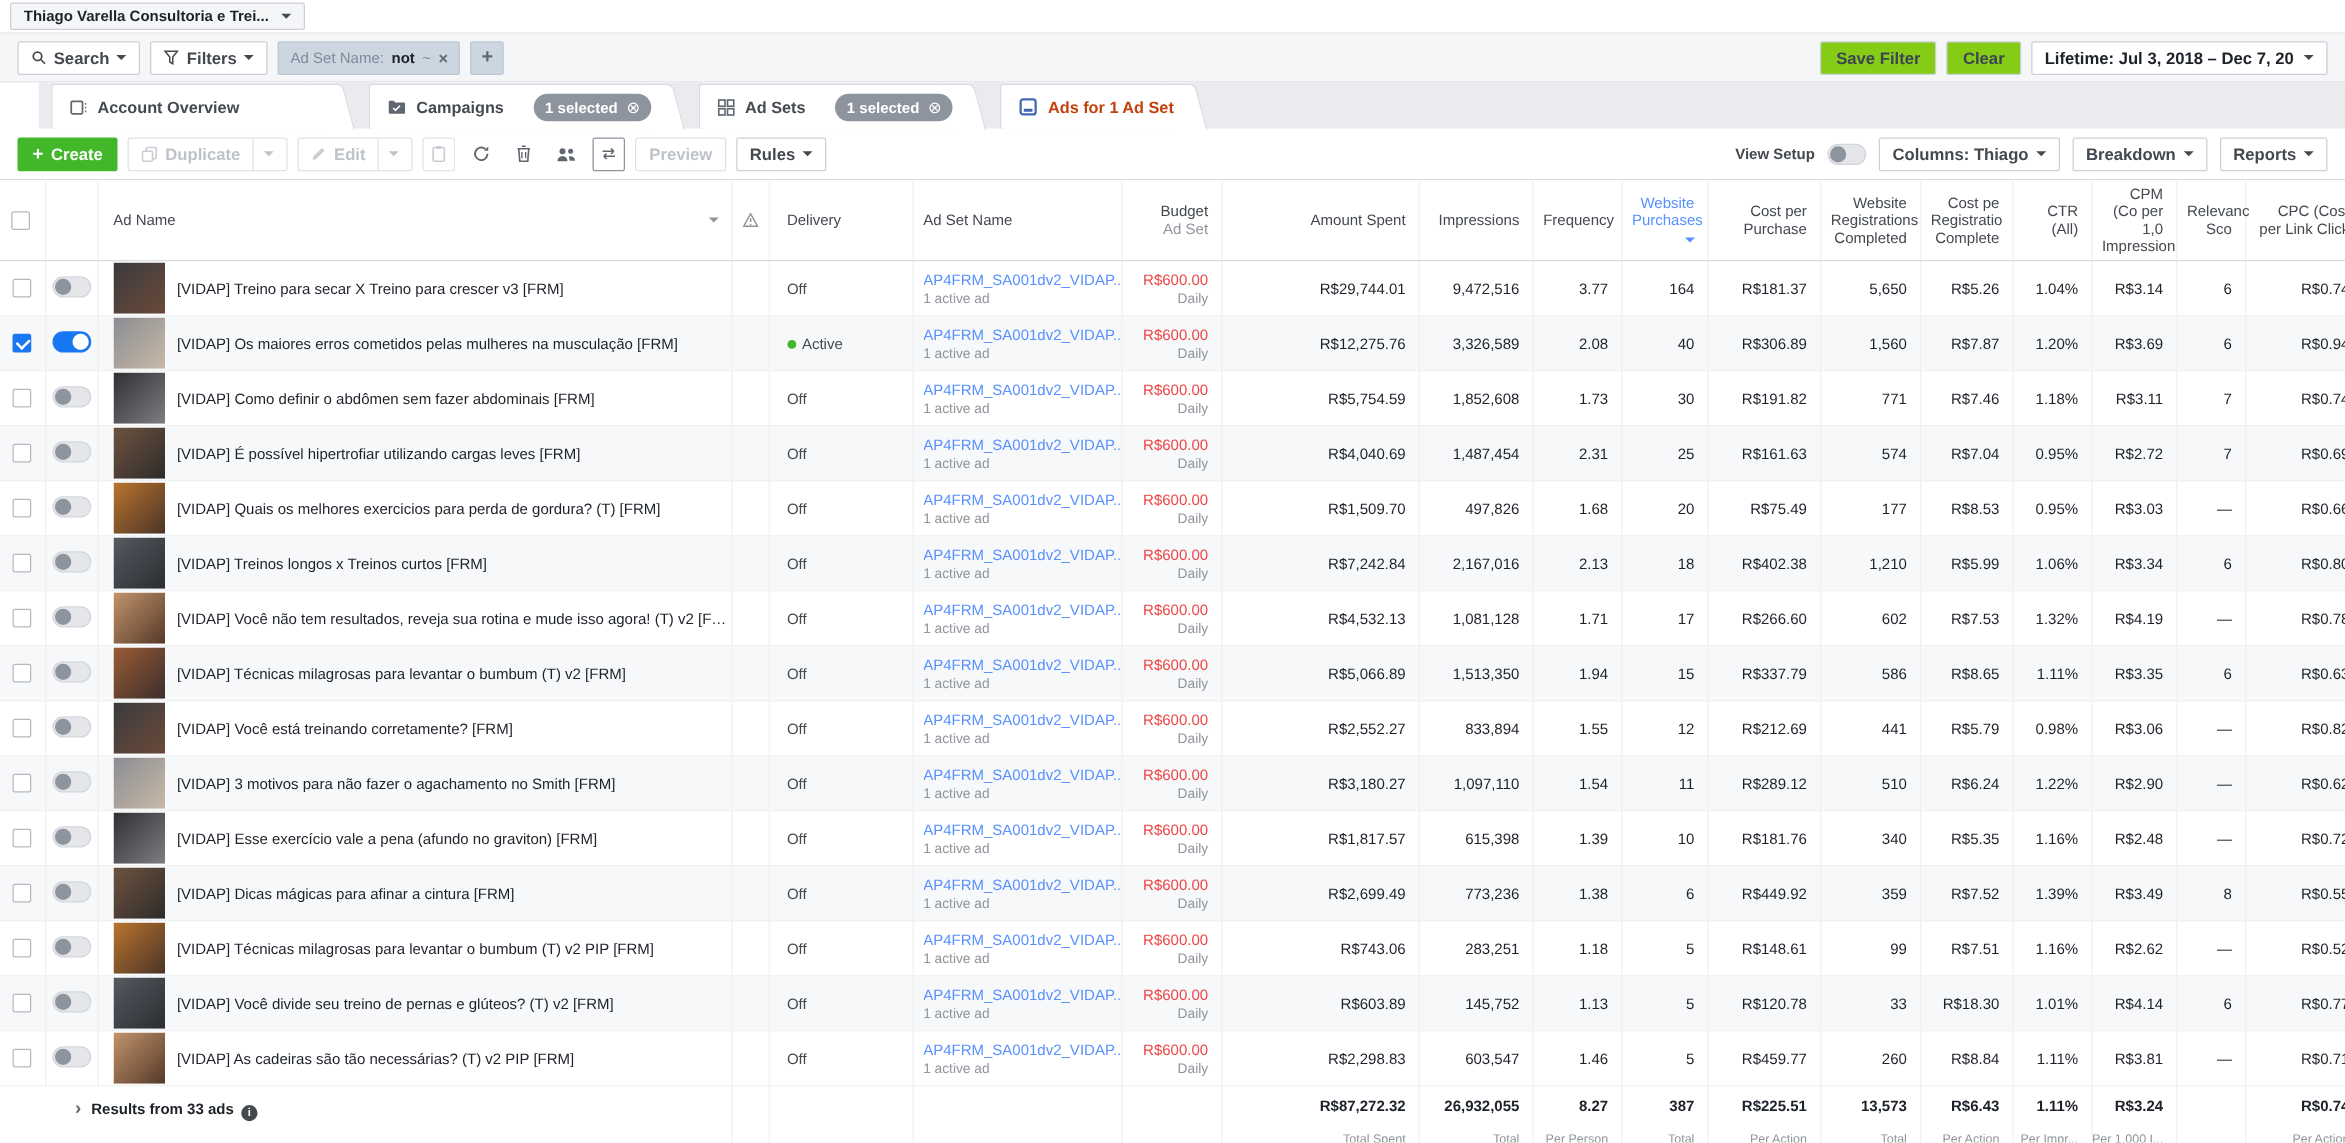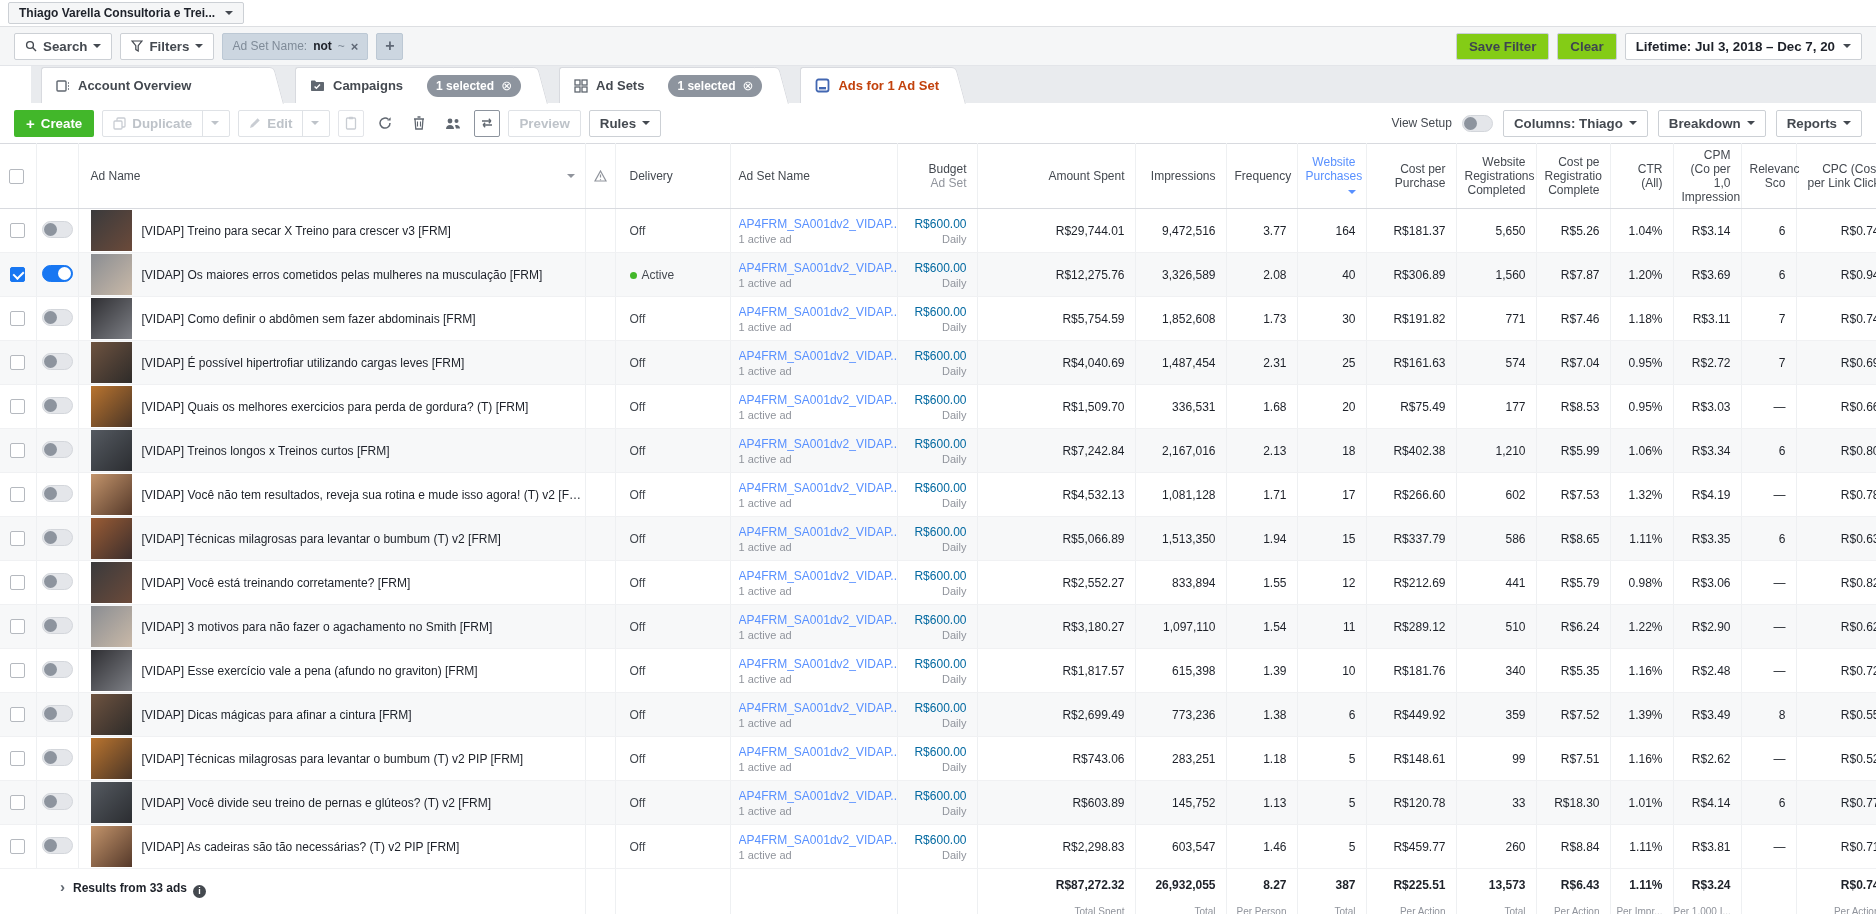--- a/index.html
+++ b/index.html
@@ -64,21 +64,21 @@
   .tb-btn.disabled svg { color:#c9cdd3; }
   .split-caret { border-left:1px solid #dfe2e6; align-self:stretch; display:inline-flex; align-items:center; padding-left:8px; margin-left:4px; }
   .create-btn { height:27px; background:#42b72a; border:none; border-radius:2px; color:#fff; font-weight:bold;
     display:inline-flex; align-items:center; padding:0 12px; gap:6px; cursor:pointer; }
   .create-plus { font-size:15px; font-weight:bold; line-height:1; }
   .tb-icon { width:26px; height:27px; display:inline-flex; align-items:center; justify-content:center;
     color:#606770; background:transparent; border:none; cursor:pointer; }
   .tb-icon.disabled { color:#c9cdd3; }
   .tb-icon.boxed { border:1px solid #8d949e; border-radius:2px; }
   .toolbar-right { margin-left:auto; display:flex; align-items:center; gap:10px; }
-  .view-setup-label { color:#444950; font-weight:normal; }
+  .view-setup-label { color:#444950; font-weight:bold; }
 
   
   .switch { width:31px; height:17px; border-radius:9px; background:#e4e6ea; border:1px solid #d3d6db;
     position:relative; display:inline-block; cursor:pointer; flex:none; }
   .switch .knob { position:absolute; top:1px; left:1px; width:13px; height:13px; border-radius:50%; background:#8d949e; }
   .switch.on { background:#1877f2; border-color:#1877f2; }
   .switch.on .knob { left:auto; right:1px; background:#fff; }
 
   
   .cb { width:15px; height:15px; border:1px solid #b5b9bf; border-radius:2px; background:#fff;
@@ -109,21 +109,21 @@
   .t0{background:linear-gradient(135deg,#3a3a3c,#6b4a3a);} .t1{background:linear-gradient(135deg,#8a8d92,#c9b9a8);}
   .t2{background:linear-gradient(135deg,#2f2f33,#7d7f85);} .t3{background:linear-gradient(135deg,#6e5340,#2e2b29);}
   .t4{background:linear-gradient(135deg,#b9742f,#4a3526);} .t5{background:linear-gradient(135deg,#555a61,#2b2d31);}
   .t6{background:linear-gradient(135deg,#c3946b,#55392a);} .t7{background:linear-gradient(135deg,#9a5c35,#3c2e2c);}
   .adname { white-space:nowrap; overflow:hidden; text-overflow:ellipsis; color:#1d2129; cursor:pointer; }
   .delivery-cell { padding-left:14px; color:#444950; }
   .dot { width:7px; height:7px; border-radius:50%; background:#42b72a; display:inline-block; margin-right:5px; }
   .adset-cell { padding-left:8px; }
   .adset-link { color:#5890ff; text-decoration:none; display:block; white-space:nowrap; overflow:hidden; cursor:pointer; }
   .sub { color:#90949c; font-size:11px; margin-top:2px; }
-  .budget-cell div:first-child { color:#0369a1; }
+  .budget-cell div:first-child { color:#ef4444; }
   .warn-icon { color:#90949c; }
 
   
   tfoot td { height:53px; border-top:1px solid #d8dadf; border-bottom:1px solid #e4e6e9; background:#fff; vertical-align:top; padding-top:9px; }
   .results-cell { padding-left:60px; white-space:nowrap; }
   .results-text { font-weight:bold; color:#1d2129; margin:0 6px 0 8px; }
   .chev { color:#606770; font-size:15px; font-weight:bold; }
   .info-i { display:inline-flex; width:13px; height:13px; border-radius:50%; background:#44494f; color:#fff;
     font-size:9px; font-weight:bold; align-items:center; justify-content:center; vertical-align:-2px; }
   .tval { font-weight:bold; color:#1d2129; }
@@ -524,21 +524,21 @@
             <td class="delivery-cell">Off</td>
             <td class="adset-cell">
               <a class="adset-link">AP4FRM_SA001dv2_VIDAP...</a>
               <div class="sub">1 active ad</div>
             </td>
             <td class="num budget-cell">
               <div>R$600.00</div>
               <div class="sub">Daily</div>
             </td>
             <td class="num">R$1,509.70</td>
-            <td class="num">336,531</td>
+            <td class="num">497,826</td>
             <td class="num">1.68</td>
             <td class="num">20</td>
             <td class="num">R$75.49</td>
             <td class="num">177</td>
             <td class="num">R$8.53</td>
             <td class="num">0.95%</td>
             <td class="num">R$3.03</td>
             <td class="num">—</td>
             <td class="num">R$0.66</td>
           </tr>

